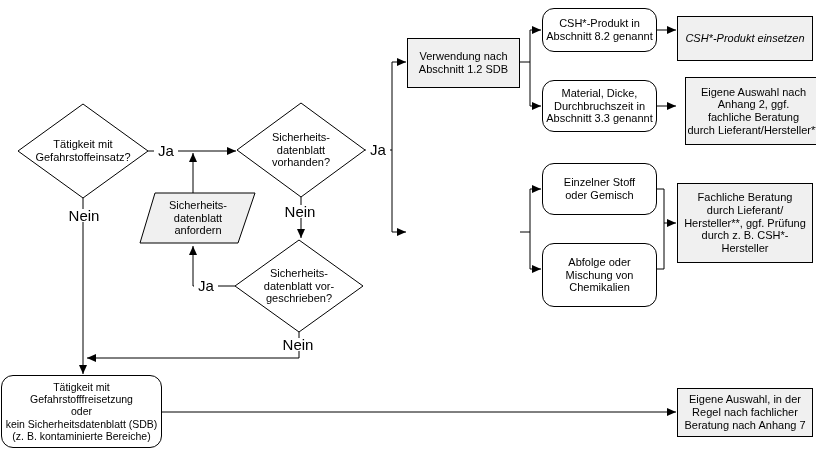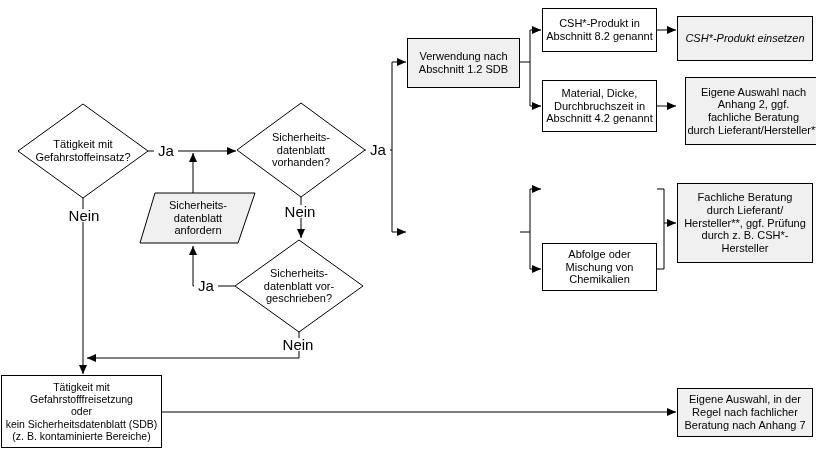--- a/index.html
+++ b/index.html
@@ -18,21 +18,21 @@
   .shape-diamond{fill:var(--white);stroke:var(--line);stroke-width:1;}
   .shape-para{fill:var(--gray);stroke:var(--line);stroke-width:1;}
   .wire{fill:none;stroke:var(--line);stroke-width:1;}
   .node{
     position:absolute;box-sizing:border-box;
     display:flex;align-items:center;justify-content:center;
     font-size:11px;line-height:1.16;text-align:center;
   }
   .rect{border:1px solid var(--line);}
   .fill-gray{background:var(--gray);}
-  .fill-white{background:var(--white);}
+  .fill-white{background:var(--white);border-radius:12px;}
   .txt{white-space:pre;}
   .u{text-decoration:underline;}
   .overlay{background:transparent;}
   .edge-label{
     position:absolute;font-size:15px;line-height:13px;text-align:center;
     background:#ffffff;padding:0 1px;
   }
 </style>
 </head>
 <body>
@@ -107,32 +107,36 @@
 Abschnitt 8.2 genannt</span>
   </div>
 
   <div class="node rect fill-gray" style="left:677px;top:16px;width:136px;height:45px;font-style:italic;">
     <span class="txt">CSH*-Produkt einsetzen</span>
   </div>
 
   <div class="node rect fill-white" style="left:542px;top:80px;width:115px;height:52px;">
     <span class="txt">Material, Dicke,
 Durchbruchszeit in
-Abschnitt 4.2 genannt</span>
+Abschnitt 3.3 genannt</span>
   </div>
 
   <div class="node rect fill-gray" style="left:677px;top:77px;width:137px;height:68px;margin-left:8px;">
     <span class="txt">Eigene Auswahl nach
 Anhang 2, ggf.
 fachliche Beratung
 durch Lieferant/Hersteller**</span>
   </div>
 
+  <div class="node rect fill-white" style="left:542px;top:163px;width:115px;height:52px;">
+    <span class="txt">Einzelner Stoff
+oder Gemisch</span>
+  </div>
 
-  <div class="node rect fill-white" style="left:542px;top:243px;width:115px;height:48px;">
+  <div class="node rect fill-white" style="left:542px;top:243px;width:115px;height:64px;">
     <span class="txt">Abfolge oder
 Mischung von
 Chemikalien</span>
   </div>
 
   <div class="node rect fill-gray" style="left:677px;top:183px;width:136px;height:80px;">
     <span class="txt">Fachliche Beratung
 durch Lieferant/
 Hersteller**, ggf. Prüfung
 durch z. B. CSH*-

